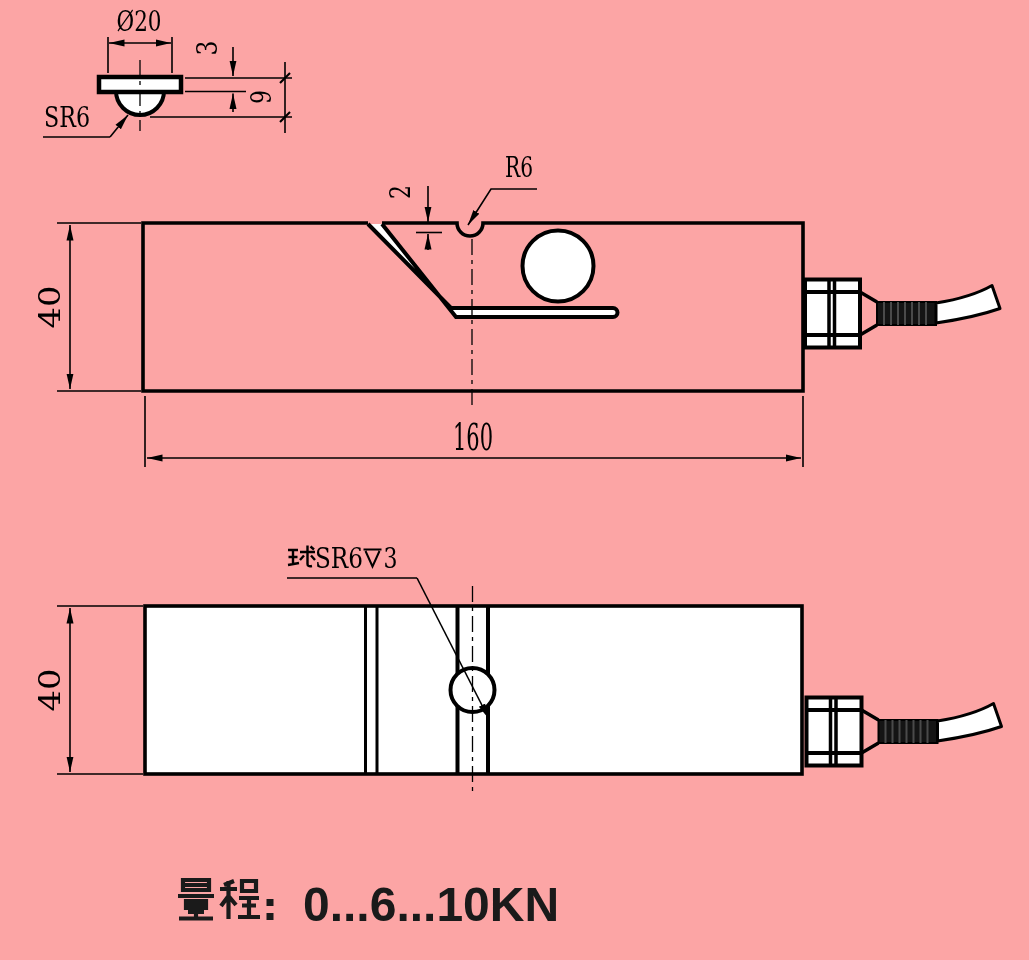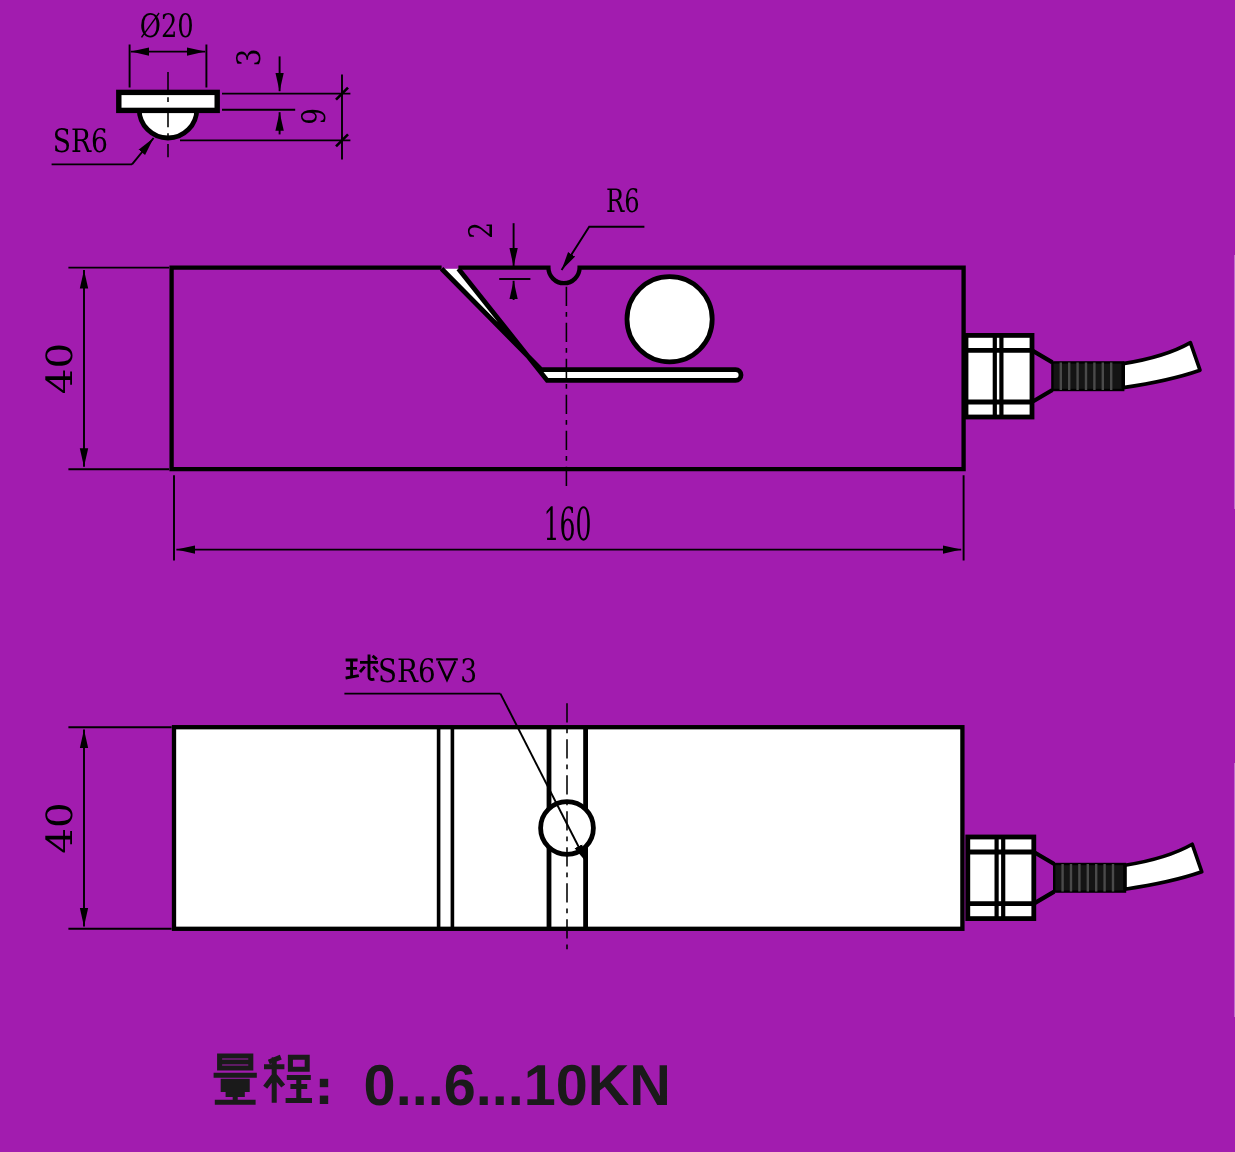--- a/index.html
+++ b/index.html
@@ -1,16 +1,16 @@
 <!DOCTYPE html>
 <html><head>
 <meta charset="utf-8">
 <style>
   html,body{margin:0;padding:0;background:#fff;}
-  .stage{position:relative;width:1029px;height:960px;background:#a21caf;overflow:hidden;}
+  .stage{position:relative;width:1029px;height:960px;background:#fca5a5;overflow:hidden;}
   svg{display:block;}
   text{font-family:"DejaVu Serif","Liberation Serif",serif;fill:#000;}
   .dimtxt{font-size:27px;}
   .bigtxt{font-size:38px;}
   .medtxt{font-size:30px;}
   .thin{stroke:#000;stroke-width:1.6;fill:none;}
   .cline{stroke:#000;stroke-width:1.3;fill:none;stroke-dasharray:16 5 4 5;}
   .thick{stroke:#000;stroke-width:3.6;fill:none;}
   .thick4{stroke:#000;stroke-width:4;fill:none;}
   .whitefill{fill:#fff;}

